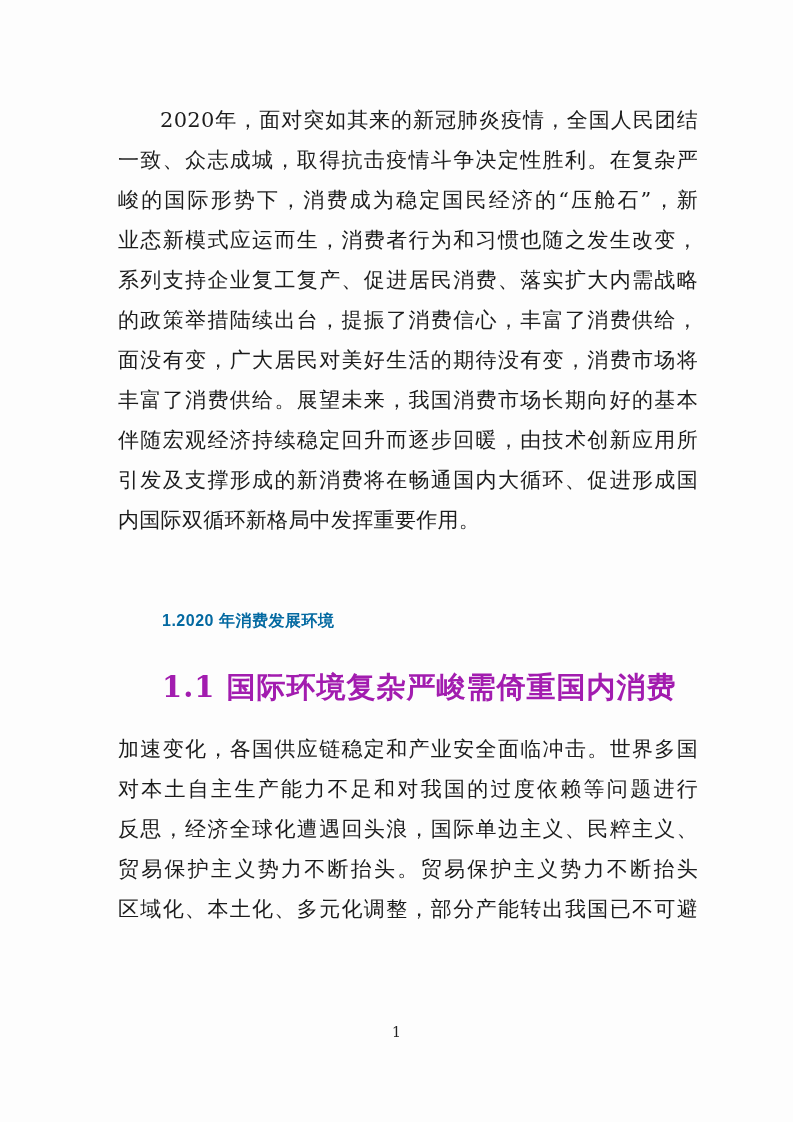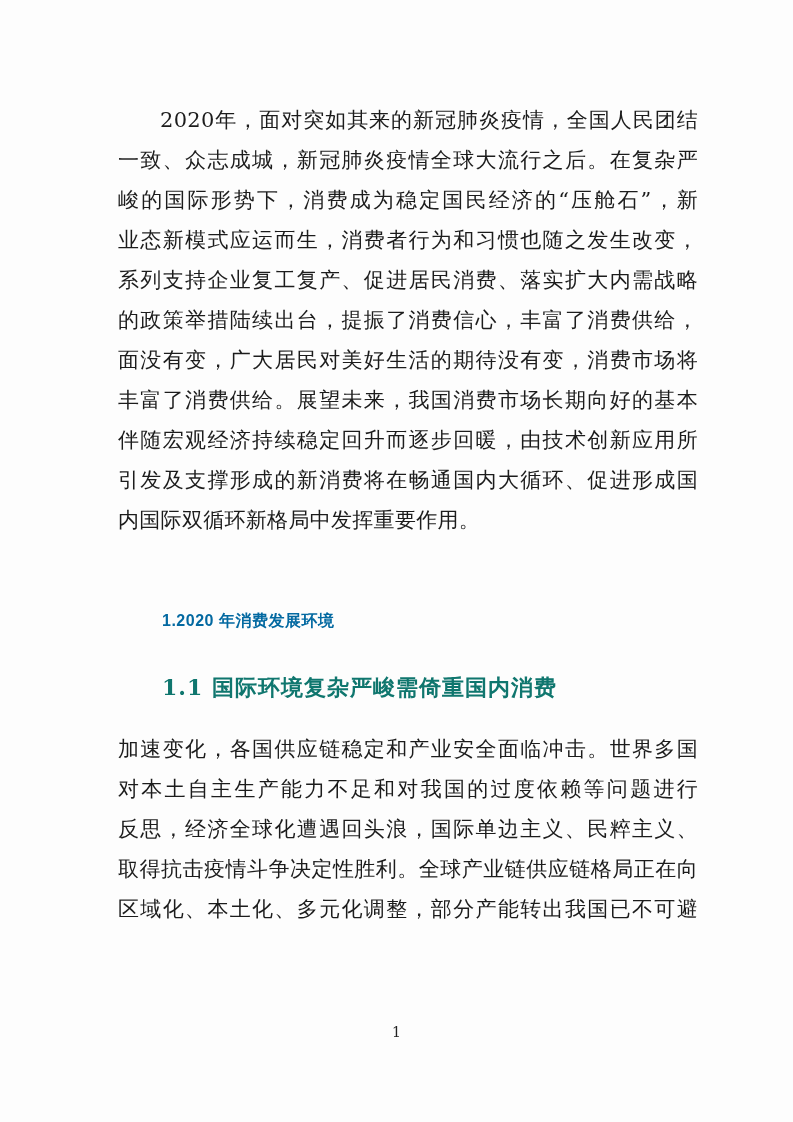--- a/index.html
+++ b/index.html
@@ -50,23 +50,23 @@
     font-size: 16px;
     line-height: 40px;
     color: #0369a1;
     letter-spacing: 0.5px;
   }
   .h-sub {
     margin: 26px 0 0 0;
     padding-left: 44px;
     font-family: "DejaVu Serif", serif;
     font-weight: 700;
-    font-size: 22px;
+    font-size: 29px;
     line-height: 40px;
-    color: #0f766e;
+    color: #a21caf;
     letter-spacing: 1px;
   }
   .para2 {
     margin-top: 22px;
   }
   .page-number {
     position: absolute;
     top: 1020px;
     left: 0;
     width: 793px;
@@ -78,40 +78,40 @@
   }
 </style>
 </head>
 <body>
 
 <div class="doc-page">
   <div class="content">
 
     <div>
       <div class="bline first">2020年，面对突如其来的新冠肺炎疫情，全国人民团结</div>
-      <div class="bline">一致、众志成城，新冠肺炎疫情全球大流行之后。在复杂严</div>
+      <div class="bline">一致、众志成城，取得抗击疫情斗争决定性胜利。在复杂严</div>
       <div class="bline">峻的国际形势下，消费成为稳定国民经济的“压舱石”，新</div>
       <div class="bline">业态新模式应运而生，消费者行为和习惯也随之发生改变，</div>
       <div class="bline">系列支持企业复工复产、促进居民消费、落实扩大内需战略</div>
       <div class="bline">的政策举措陆续出台，提振了消费信心，丰富了消费供给，</div>
       <div class="bline">面没有变，广大居民对美好生活的期待没有变，消费市场将</div>
       <div class="bline">丰富了消费供给。展望未来，我国消费市场长期向好的基本</div>
       <div class="bline">伴随宏观经济持续稳定回升而逐步回暖，由技术创新应用所</div>
       <div class="bline">引发及支撑形成的新消费将在畅通国内大循环、促进形成国</div>
       <div class="bline end">内国际双循环新格局中发挥重要作用。</div>
     </div>
 
     <h2 class="h-main">1.2020 年消费发展环境</h2>
 
     <h3 class="h-sub">1.1 国际环境复杂严峻需倚重国内消费</h3>
 
     <div class="para2">
       <div class="bline">加速变化，各国供应链稳定和产业安全面临冲击。世界多国</div>
       <div class="bline">对本土自主生产能力不足和对我国的过度依赖等问题进行</div>
       <div class="bline">反思，经济全球化遭遇回头浪，国际单边主义、民粹主义、</div>
-      <div class="bline">取得抗击疫情斗争决定性胜利。全球产业链供应链格局正在向</div>
+      <div class="bline">贸易保护主义势力不断抬头。贸易保护主义势力不断抬头</div>
       <div class="bline">区域化、本土化、多元化调整，部分产能转出我国已不可避</div>
     </div>
 
   </div>
 
   <div class="page-number">1</div>
 </div>
 
 </body></html>

